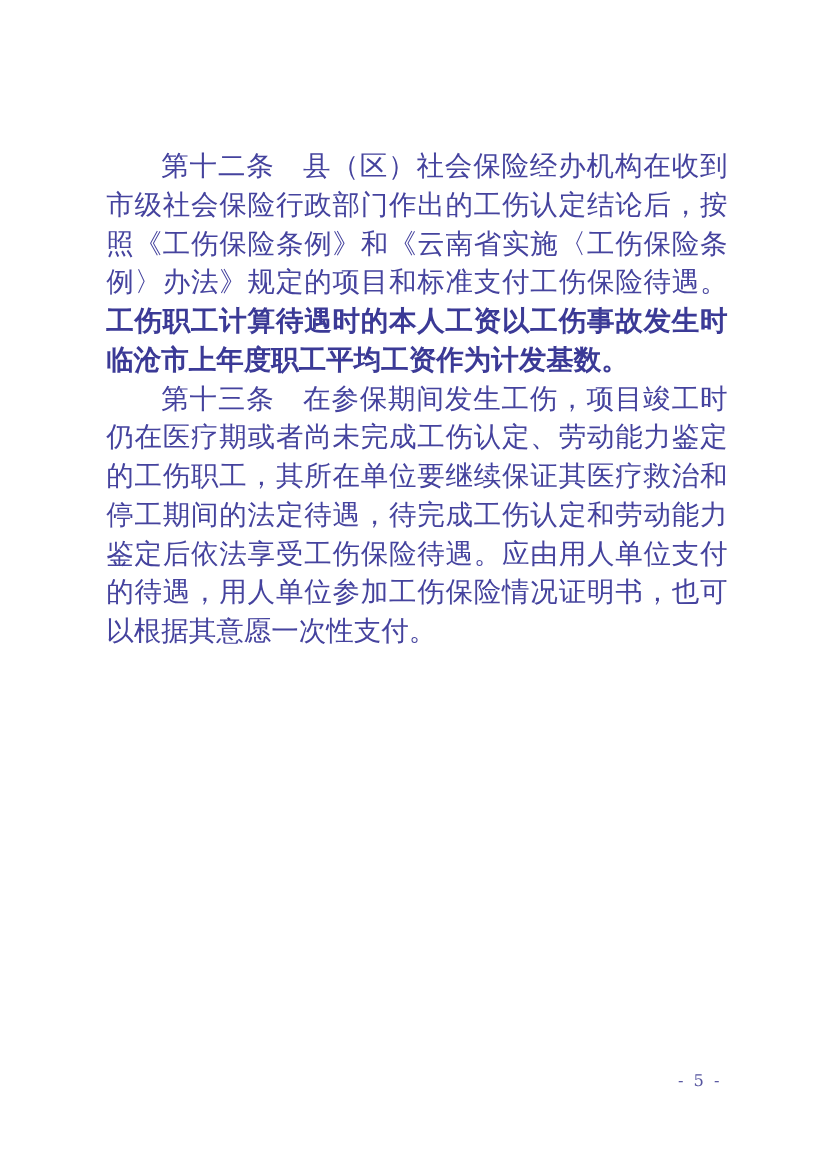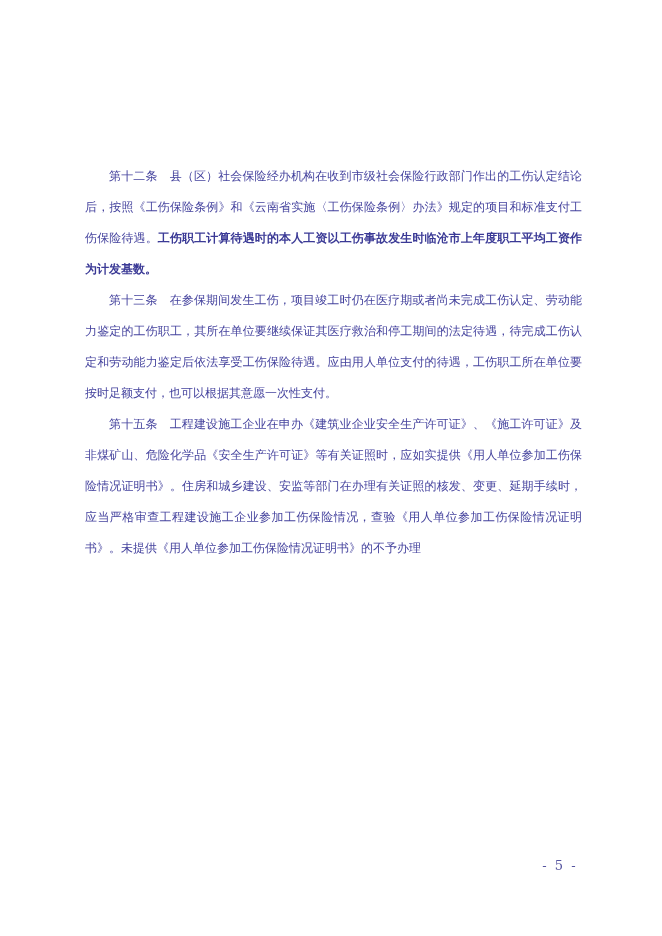--- a/index.html
+++ b/index.html
@@ -13,25 +13,24 @@
     height: 936px;
     background: #ffffff;
     overflow: hidden;
     font-family: "DejaVu Serif", serif;
   }
   .content {
     position: absolute;
     left: 85px;
     top: 118px;
     width: 497px;
-    font-size: 12px;
+    font-size: 22px;
     line-height: 31px;
     text-align: justify;
     color: #45439e;
-    margin-top: 43px;
   }
   .para {
     margin: 0;
     padding: 0;
     text-indent: 2em;
   }
   .emphasis {
     font-weight: bold;
     color: #3b3a96;
   }
@@ -45,17 +44,16 @@
     letter-spacing: 2px;
     color: #55549f;
   }
 </style>
 </head>
 <body>
 
 <div class="page">
   <div class="content">
     <p class="para"><span>第十二条　县（区）社会保险经办机构在收到市级社会保险行政部门作出的工伤认定结论后，按照《工伤保险条例》和《云南省实施〈工伤保险条例〉办法》规定的项目和标准支付工伤保险待遇。</span><span class="emphasis">工伤职工计算待遇时的本人工资以工伤事故发生时临沧市上年度职工平均工资作为计发基数。</span></p>
-    <p class="para">第十三条　在参保期间发生工伤，项目竣工时仍在医疗期或者尚未完成工伤认定、劳动能力鉴定的工伤职工，其所在单位要继续保证其医疗救治和停工期间的法定待遇，待完成工伤认定和劳动能力鉴定后依法享受工伤保险待遇。应由用人单位支付的待遇，工伤职工所在单位要按时足额支付，也可以根据其意愿一次性支付。</p>
-    <p class="para">第十五条　工程建设施工企业在申办《建筑业企业安全生产许可证》、《施工许可证》及非煤矿山、危险化学品《安全生产许可证》等有关证照时，应如实提供《用人单位参加工伤保险情况证明书》。住房和城乡建设、安监等部门在办理有关证照的核发、变更、延期手续时，应当严格审查工程建设施工企业参加工伤保险情况，查验《用人单位参加工伤保险情况证明书》。未提供《用人单位参加工伤保险情况证明书》的不予办理</p>
+    <p class="para">第十三条　在参保期间发生工伤，项目竣工时仍在医疗期或者尚未完成工伤认定、劳动能力鉴定的工伤职工，其所在单位要继续保证其医疗救治和停工期间的法定待遇，待完成工伤认定和劳动能力鉴定后依法享受工伤保险待遇。应由用人单位支付的待遇，用人单位参加工伤保险情况证明书，也可以根据其意愿一次性支付。</p>
   </div>
   <div class="page-number">- 5 -</div>
 </div>
 
 </body></html>

